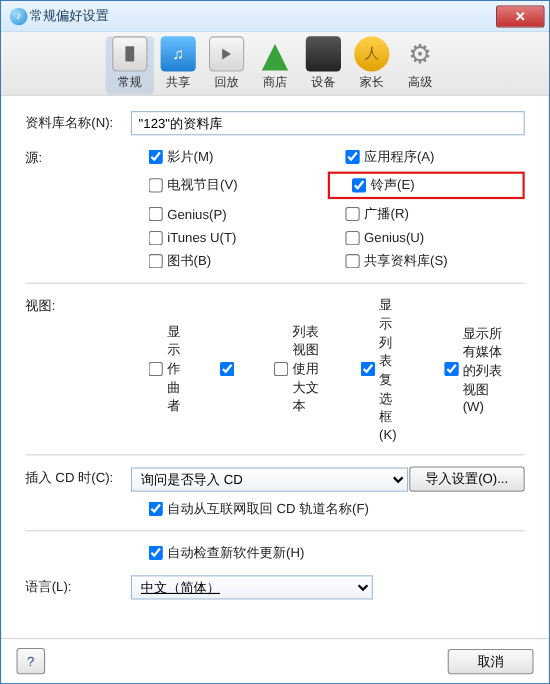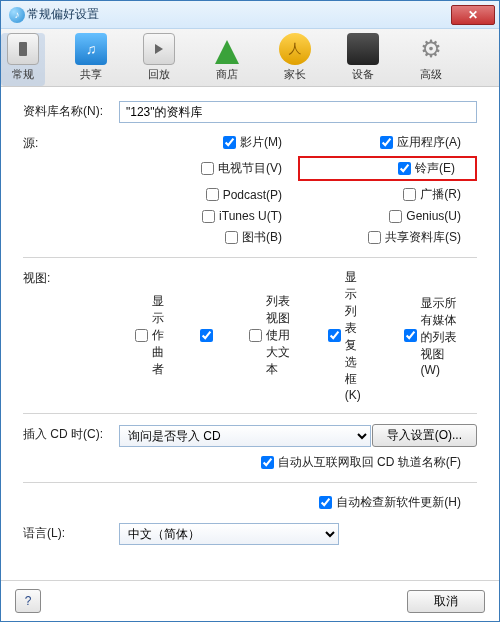--- a/index.html
+++ b/index.html
@@ -44,22 +44,22 @@
     border-radius: 2px;
     color: #fff;
     display: flex; align-items: center; justify-content: center;
     font-weight: bold;
   }
   .toolbar {
     height: 58px;
     background: linear-gradient(to bottom, #f5f5f5, #e6e6e6);
     border-bottom: 1px solid #ccc;
     display: flex;
-    justify-content: flex-start;
-    gap: 24px;
+    justify-content: center;
+    gap: 0;
     padding: 4px 0 0 0;
   }
   .tool-item {
     width: 44px;
     text-align: center;
     font-size: 11px;
     color: #333;
     cursor: pointer;
   }
   .tool-item.active {
@@ -105,21 +105,21 @@
     border: 1px solid #9cb8d6;
     padding: 0 6px;
     font-family: inherit;
     font-size: 12px;
   }
   .grid-2 {
     display: grid;
     grid-template-columns: 1fr 1fr;
     row-gap: 4px;
   }
-  .check-line { display: flex; align-items: center; gap: 4px; padding: 1px 16px; justify-content: flex-end; }
+  .check-line { display: flex; align-items: center; gap: 4px; padding: 1px 16px; }
   .check-line input { margin: 0; }
   .hl-red { border: 2px solid #e01515; padding: 1px 4px; }
   .hl-red-wide { border: 3px solid #e01515; padding: 0 2px; display:inline-block; }
   hr.sep { border: none; border-top: 1px solid #d4d4d4; margin: 10px 0; }
   .stack { display: flex; flex-direction: row; gap: 4px; }
   .select {
     height: 22px;
     border: 1px solid #9cb8d6;
     background: linear-gradient(#fff,#eef2f8);
     font-family: inherit;
@@ -182,26 +182,26 @@
       <div class="tool-icon icon-playback"></div>
       <div>回放</div>
     </div>
     <div class="tool-item">
       <div class="tool-icon">
           <div class="icon-store"></div>
         </div>
       <div>商店</div>
     </div>
     <div class="tool-item">
+      <div class="tool-icon icon-devices"></div>
+      <div>设备</div>
+    </div>
+    <div class="tool-item">
       <div class="tool-icon icon-parental"></div>
       <div>家长</div>
-    </div>
-    <div class="tool-item">
-      <div class="tool-icon icon-devices"></div>
-      <div>设备</div>
     </div>
     <div class="tool-item">
       <div class="tool-icon icon-advanced"></div>
       <div>高级</div>
     </div>
   </div>
 
   <div class="content">
 
     <div class="row">
@@ -227,21 +227,21 @@
           <span>电视节目(V)</span>
         </label>
         <span class="hl-red">
           <label class="check-line">
             <input type="checkbox" checked="" style="">
             <span>铃声(E)</span>
           </label>
         </span>
         <label class="check-line">
           <input type="checkbox" style="">
-          <span>Podcast(P)</span>
+          <span>Genius(P)</span>
         </label>
         <label class="check-line">
           <input type="checkbox" style="">
           <span>广播(R)</span>
         </label>
         <label class="check-line">
           <input type="checkbox" style="">
           <span>iTunes U(T)</span>
         </label>
         <label class="check-line">
@@ -315,21 +315,21 @@
         <label class="check-line">
           <input type="checkbox" checked="" style="">
           <span>自动检查新软件更新(H)</span>
         </label>
       </div>
     </div>
 
     <div class="row" style="margin-top:11px;">
       <div class="row-label">语言(L):</div>
       <div class="row-body">
-        <select class="select" style="width:220px;">
+        <select class="select" style="width:220px;text-decoration:underline;">
           <option>中文（简体）</option>
         </select>
       </div>
     </div>
 
   </div>
 
   <div class="footer">
     <div class="help-btn">?</div>
     <div class="footer-spacer"></div>

